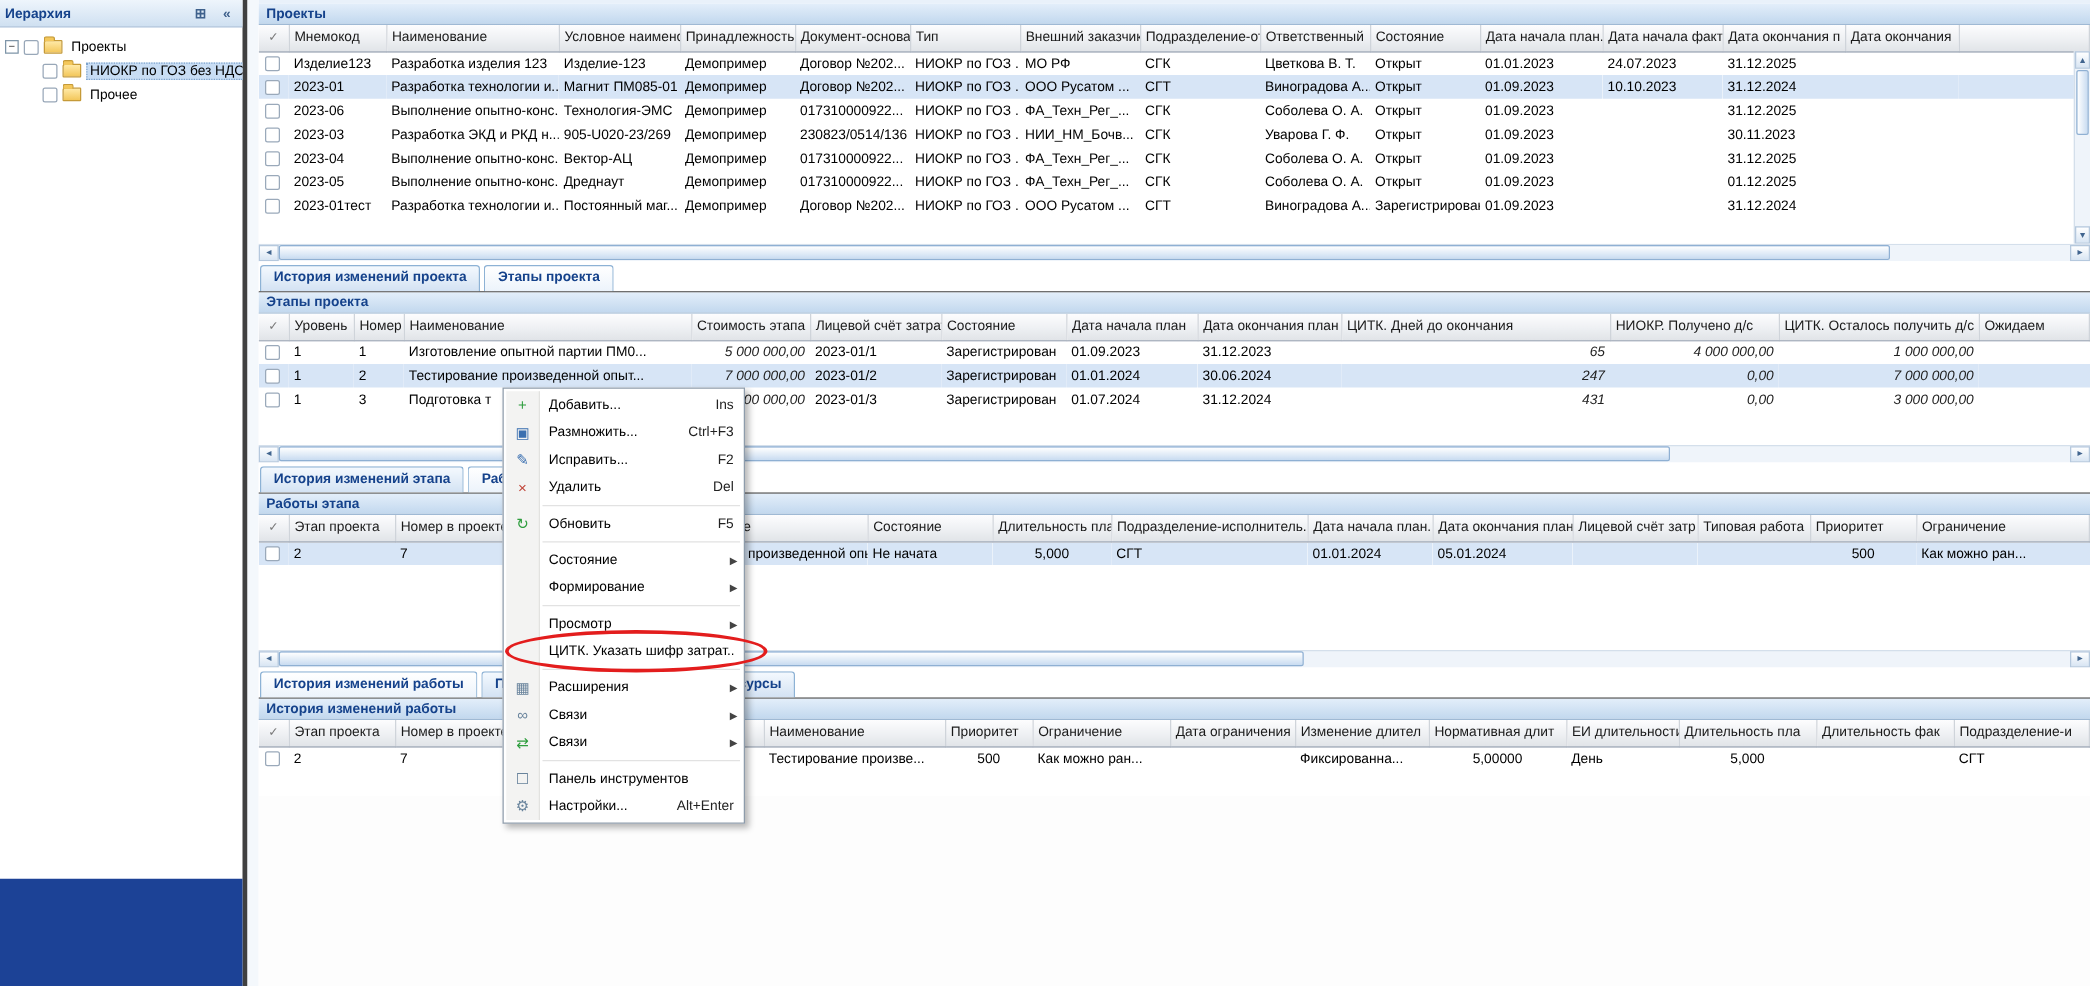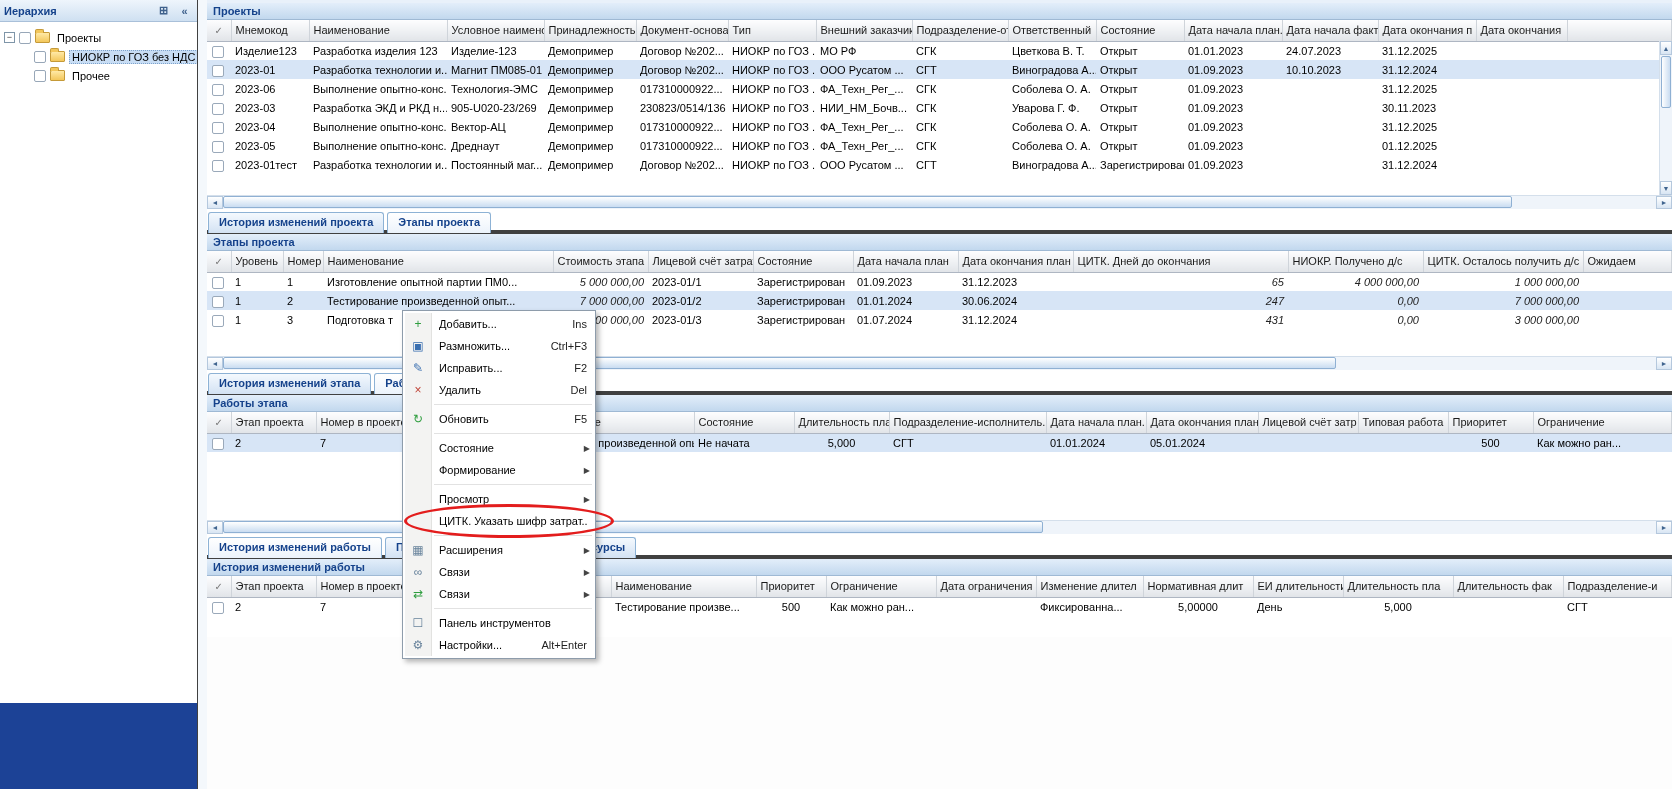--- a/index.html
+++ b/index.html
@@ -1,21 +1,21 @@
 <!DOCTYPE html>
 <html><head>
 <meta charset="utf-8">
 <style>
   *{box-sizing:border-box}
   html,body{margin:0;padding:0}
   body{width:1672px;height:789px;overflow:hidden;font:11px "Liberation Sans",sans-serif;color:#000;background:#fff;position:relative}
   .app{display:flex;width:100%;height:100%}
 
   
-  .sidebar{width:198px;flex:none;display:flex;flex-direction:column;background:#fff;border-right:1px solid #404040}
+  .sidebar{width:198px;flex:none;display:flex;flex-direction:column;background:#fff;border-right:4px solid #404040}
   .sb-header{height:22px;flex:none;display:flex;align-items:center;gap:4px;padding:0 4px;background:linear-gradient(#eef5fc,#cfe0f1);border-bottom:1px solid #a9c0d9;color:#15428b;font-weight:bold}
   .sb-title{flex:1}
   .sb-btn{width:17px;height:15px;display:flex;align-items:center;justify-content:center;color:#3f618c;font-size:11px;cursor:default}
   .tree{height:681px;flex:none;padding:6px 2px 0 4px;overflow:hidden}
   .trow{height:19px;display:flex;align-items:center;gap:4px;white-space:nowrap}
   .trow.child{padding-left:30px}
   .exp{width:11px;height:11px;flex:none;border:1px solid #7e95a8;background:#fff;font-size:9px;line-height:9px;text-align:center;color:#333}
   .tcb{width:12px;height:12px;flex:none;border:1px solid #98a7b8;background:#fff;border-radius:2px}
   .folder{width:15px;height:11px;flex:none;position:relative;background:linear-gradient(#ffe9a6,#f3c75b);border:1px solid #c59a38;border-radius:2px 1px 1px 1px}
   .folder::before{content:"";position:absolute;left:-1px;top:-4px;width:7px;height:3px;background:#f3c75b;border:1px solid #c59a38;border-bottom:none;border-radius:2px 2px 0 0}
@@ -47,21 +47,21 @@
   
   .hscroll{height:14px;flex:none;display:flex;background:#eff4fa;border-top:1px solid #d4dfeb}
   .harrow{width:16px;flex:none;display:flex;align-items:center;justify-content:center;font-size:7px;color:#41658f;background:linear-gradient(#ffffff,#d8e5f3);border:1px solid #b5c8dd}
   .hthumb{height:12px;background:linear-gradient(#ffffff,#c9dcf1);border:1px solid #8fb0d3;border-radius:2px;margin-top:0}
   .vscroll{position:absolute;top:21px;right:0;bottom:0;width:13px;background:#eff4fa;border-left:1px solid #d4dfeb}
   .varrow{height:14px;display:flex;align-items:center;justify-content:center;font-size:7px;color:#41658f;background:linear-gradient(#ffffff,#d8e5f3);border:1px solid #b5c8dd}
   .varrow.bottom{position:absolute;bottom:0;left:0;right:0}
   .vthumb{position:absolute;top:15px;left:1px;right:1px;height:52px;background:linear-gradient(90deg,#ffffff,#c9dcf1);border:1px solid #8fb0d3;border-radius:2px}
 
   
-  .tabstrip{height:25px;flex:none;padding:3px 0 0 1px;border-bottom:4px solid #404040;display:flex;gap:3px;background:#fff}
+  .tabstrip{height:25px;flex:none;padding:3px 0 0 1px;border-bottom:1px solid #404040;display:flex;gap:3px;background:#fff}
   .tab{height:21px;padding:0 10px;line-height:19px;background:linear-gradient(#f4f9fe,#d3e2f3);border:1px solid #8db2d5;border-bottom:none;border-radius:3px 3px 0 0;color:#15428b;font-weight:bold;white-space:nowrap}
   .tab.active{background:linear-gradient(#ffffff,#ecf3fb)}
   .bottom-fill{flex:1;background:#fdfdfd}
 
   
   .menu{position:absolute;left:402px;top:310px;width:194px;background:#fff;border:1px solid #8e9cab;box-shadow:3px 3px 5px rgba(0,0,0,.28);padding:2px 0;z-index:50}
   .menu::before{content:"";position:absolute;left:2px;top:2px;bottom:2px;width:26px;background:#f3f3f2;border-right:1px solid #e2e2e0}
   .mi{position:relative;height:22px;display:flex;align-items:center;padding:0 8px 0 36px}
   .mi.bold .mlabel{font-weight:normal}
   .mic{position:absolute;left:7px;width:16px;text-align:center;font-size:12px;line-height:22px}

